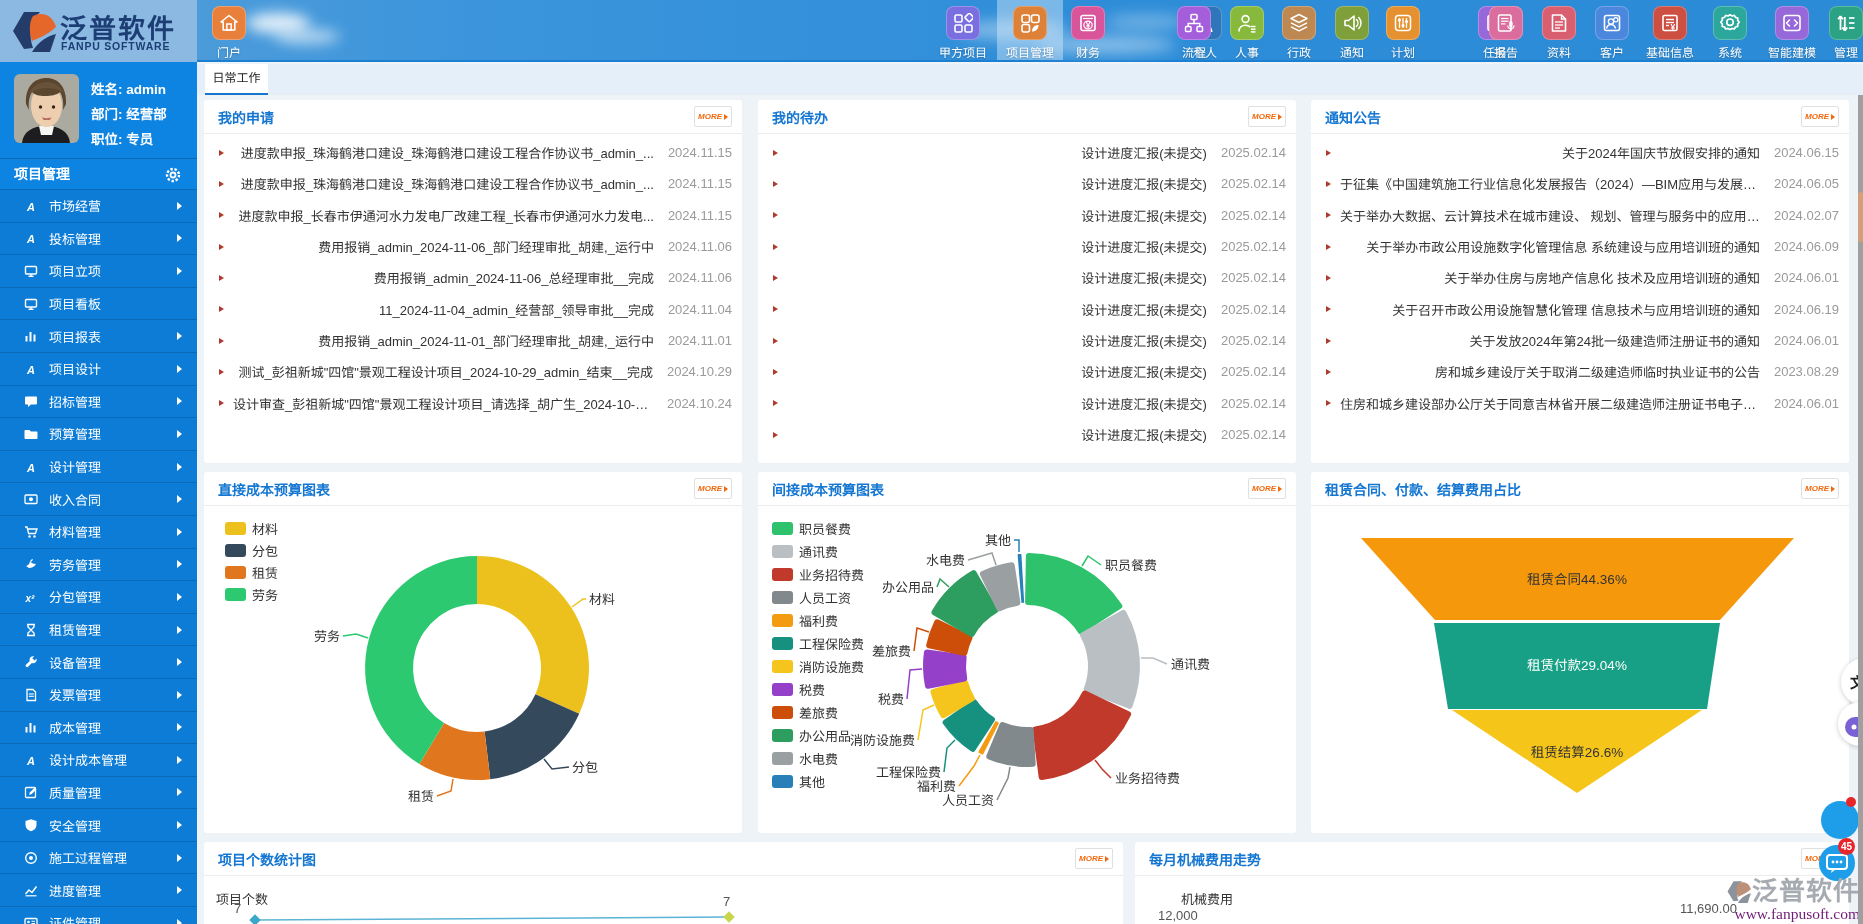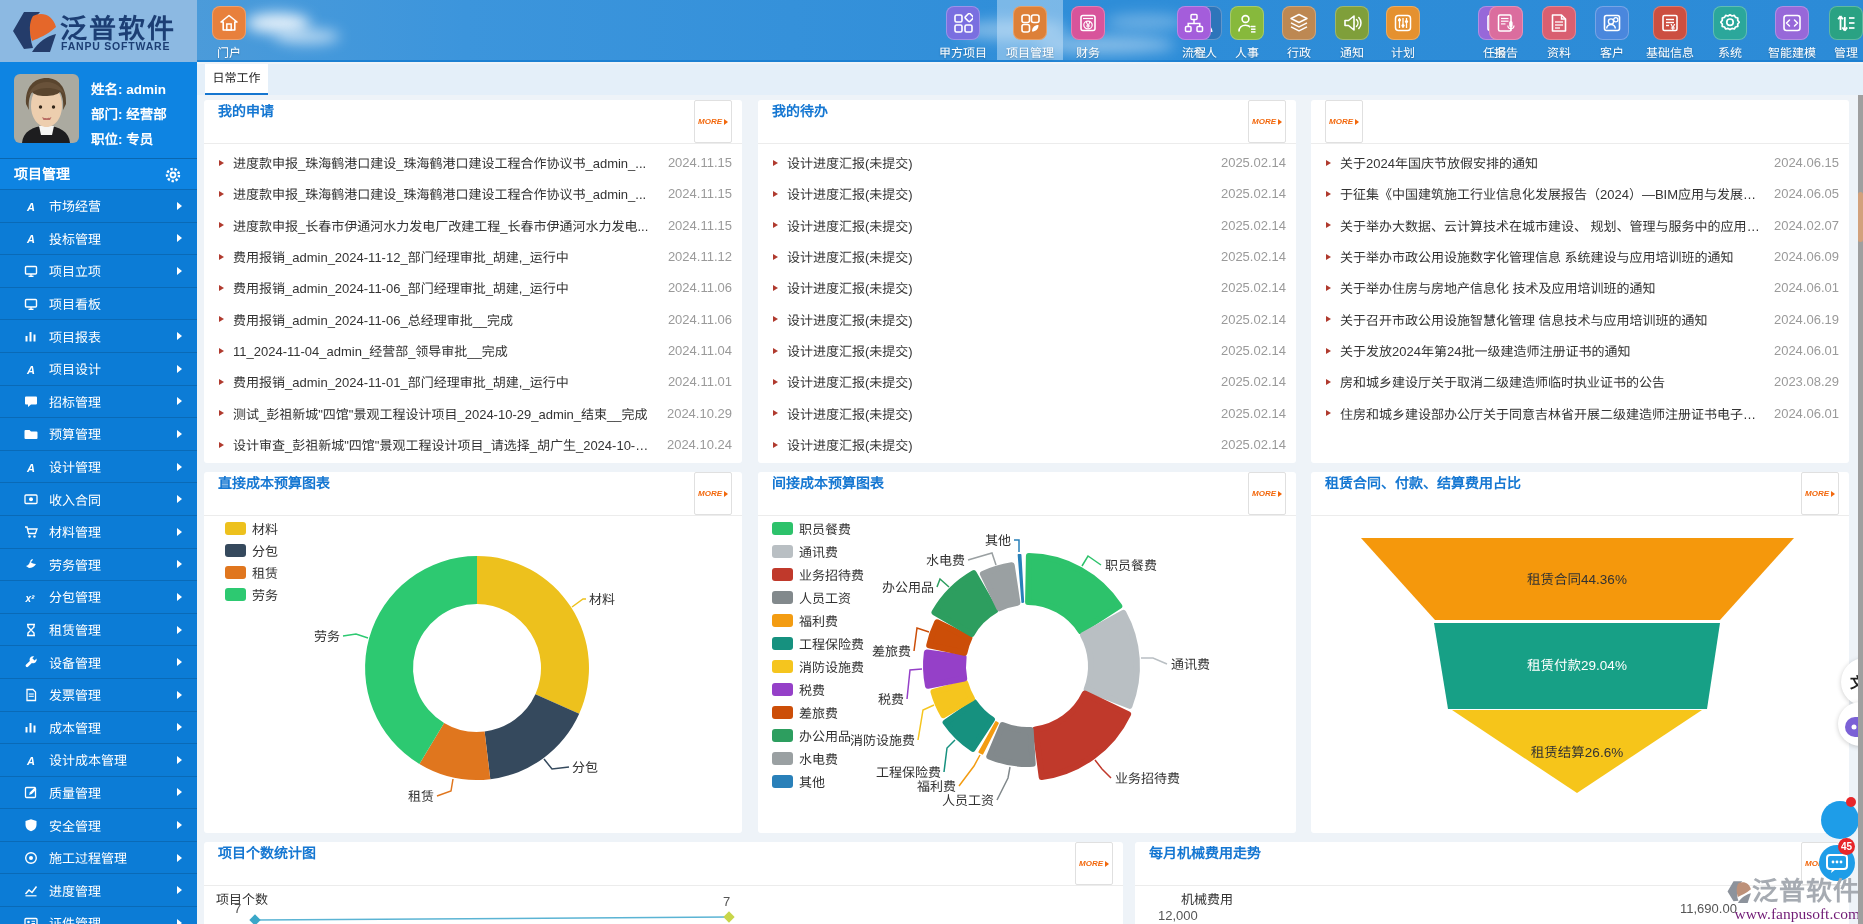--- a/index.html
+++ b/index.html
@@ -26,24 +26,24 @@
 .mitem{height:32.6px;display:flex;align-items:center;border-top:1px solid rgba(0,0,0,.14);background:#0c7cd6;color:#fff;}
 .micon{width:14px;height:14px;margin-left:24px;display:inline-flex;}
 .mtxt{font-size:13px;margin-left:11px;flex:1;}
 .arrow{width:0;height:0;border-left:5px solid #fff;border-top:4px solid transparent;border-bottom:4px solid transparent;margin-right:15px;}
 
 #tabbar{position:absolute;left:197px;top:64px;width:1768px;height:31px;background:#e4eff9;}
 #tab1{position:absolute;left:8px;top:0;width:63px;height:31px;background:#fff;border-bottom:2px solid #1576d0;color:#222;font-size:12px;text-align:center;line-height:29px;}
 .tbicon{position:absolute;top:7px;color:#555;}
 
 .panel{position:absolute;background:#fff;border-radius:3px;}
-.phead{height:44px;border-bottom:1px solid #ececec;display:flex;padding:0 10px 0 14px;}
+.phead{height:34px;border-bottom:1px solid #ececec;display:flex;align-items:center;padding:0 10px 0 14px;}
 .ptitle{color:#1577d2;font-size:14px;font-weight:bold;flex:1;}
 .more{border:1px solid #e0e0e0;border-radius:2px;background:#fff;color:#f2680d;font-size:8px;font-weight:bold;padding:5px 3px;letter-spacing:0;font-style:italic;white-space:nowrap;display:inline-flex;align-items:center;}.mt{width:0;height:0;border-left:4px solid #f2680d;border-top:3px solid transparent;border-bottom:3px solid transparent;margin-left:2px;}
-ul.plist{list-style:none;padding:3px 10px 0 10px;}
+ul.plist{list-style:none;padding:3px 10px 0 10px;text-align:right;}
 ul.plist li{height:31.33px;display:flex;align-items:center;overflow:hidden;}
 .blt{width:0;height:0;border-left:5px solid #b03a2e;border-top:3.5px solid transparent;border-bottom:3.5px solid transparent;margin:0 9px 0 5px;flex:none;}
 .ltx{font-size:13px;color:#333;white-space:nowrap;overflow:hidden;text-overflow:ellipsis;flex:1;}
 .ldt{font-size:13px;color:#9a9a9a;margin-left:14px;flex:none;}
 
 .lgd{position:absolute;display:flex;align-items:center;}
 .lgd .sw{width:21px;height:13px;border-radius:3px;margin-right:6px;flex:none;}
 .lgd .lt{font-size:13px;color:#333;white-space:nowrap;}
 
 .fcirc{position:absolute;border-radius:50%;}
@@ -556,25 +556,20 @@
         <span class="ltx">进度款申报_珠海鹤港口建设_珠海鹤港口建设工程合作协议书_admin_...</span>
         <span class="ldt">2024.11.15</span>
       </li>
       <li>
         <span class="blt"></span>
         <span class="ltx">进度款申报_长春市伊通河水力发电厂改建工程_长春市伊通河水力发电...</span>
         <span class="ldt">2024.11.15</span>
       </li>
       <li>
         <span class="blt"></span>
-        <span class="ltx">费用报销_admin_2024-11-12_部门经理审批_胡建,_运行中</span>
-        <span class="ldt">2024.11.12</span>
-      </li>
-      <li>
-        <span class="blt"></span>
         <span class="ltx">费用报销_admin_2024-11-06_部门经理审批_胡建,_运行中</span>
         <span class="ldt">2024.11.06</span>
       </li>
       <li>
         <span class="blt"></span>
         <span class="ltx">费用报销_admin_2024-11-06_总经理审批__完成</span>
         <span class="ldt">2024.11.06</span>
       </li>
       <li>
         <span class="blt"></span>
@@ -651,20 +646,21 @@
       </li>
       <li>
         <span class="blt"></span>
         <span class="ltx">设计进度汇报(未提交)</span>
         <span class="ldt">2025.02.14</span>
       </li>
     </ul>
 </div>
 <div class="panel" style="left:1311px;top:100px;width:538px;height:363px;">
   <div class="phead">
+      <span class="ptitle">通知公告</span>
       <span class="more">MORE<span class="mt"></span></span>
     </div>
   <ul class="plist">
       <li>
         <span class="blt"></span>
         <span class="ltx">关于2024年国庆节放假安排的通知</span>
         <span class="ldt">2024.06.15</span>
       </li>
       <li>
         <span class="blt"></span>

